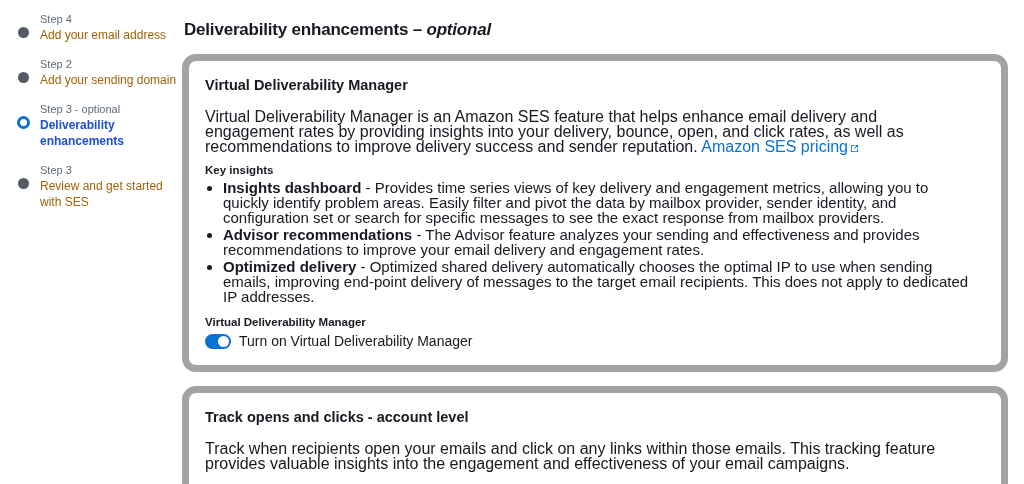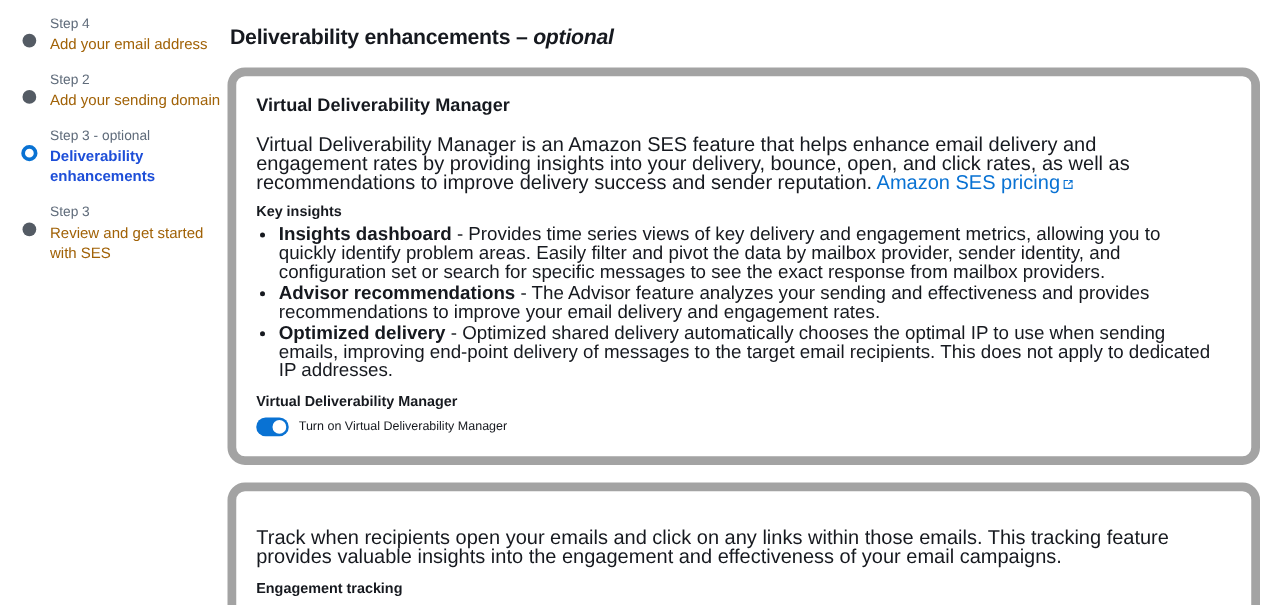--- a/index.html
+++ b/index.html
@@ -158,21 +158,21 @@
   .toggle .knob {
     position: absolute;
     top: 2px;
     left: 13px;
     width: 11px;
     height: 11px;
     border-radius: 50%;
     background: #ffffff;
   }
   .toggle-label {
-    font-size: 10px;
+    font-size: 14px;
     line-height: 15px;
   }
 </style>
 </head>
 <body>
 
 <div class="page">
 
   <nav class="stepper">
 
@@ -224,19 +224,20 @@
         <div class="field-label">Virtual Deliverability Manager</div>
         <div class="toggle-row">
           <div class="toggle">
               <span class="knob"></span>
             </div>
           <span class="toggle-label">Turn on Virtual Deliverability Manager</span>
         </div>
       </section>
 
       <section class="card">
+        <h2 class="card-title">Track opens and clicks - account level</h2>
         <p class="card-desc">Track when recipients open your emails and click on any links within those emails. This tracking feature provides valuable insights into the engagement and effectiveness of your email campaigns.</p>
         <div class="field-label">Engagement tracking</div>
       </section>
 
     </div>
   </main>
 </div>
 
 </body></html>

